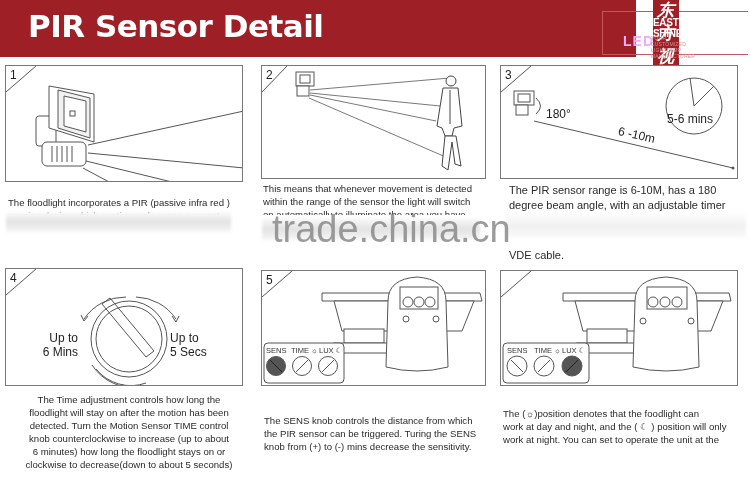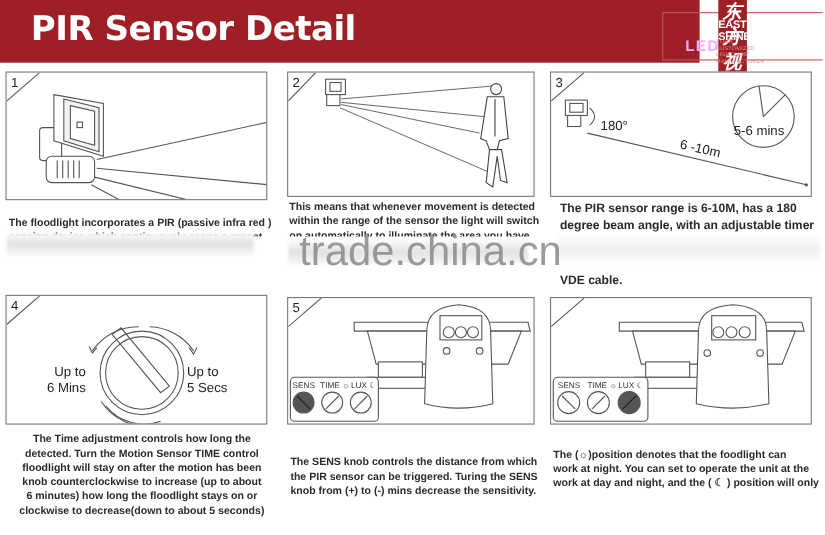--- a/index.html
+++ b/index.html
@@ -7,21 +7,21 @@
   .banner{position:absolute;left:0;top:0;width:636px;height:57px;background:#9e1f25;}
   .banner-title{position:absolute;left:28px;top:8px;color:#ffffff;font-family:"DejaVu Sans",sans-serif;font-size:31px;font-weight:bold;letter-spacing:-0.5px;}
   .brand-box{position:absolute;left:602px;top:11px;width:145px;height:42px;border:1px solid #c2585c;border-right:none;}
   .brand-cn{position:absolute;left:653px;top:-1px;color:#fff;font-family:"DejaVu Serif",serif;font-style:italic;font-size:17px;font-weight:bold;background:#9e1f25;padding:0 4px;letter-spacing:1px;}
   .brand-name{position:absolute;left:653px;top:17px;color:#fff;font-size:10px;font-weight:bold;letter-spacing:-0.3px;}
   .brand-led{position:absolute;left:623px;top:33px;color:#f0abfc;font-size:14px;font-weight:bold;letter-spacing:1px;}
   .brand-tag{position:absolute;left:651px;top:35px;color:#d98c8f;font-size:5px;line-height:6px;letter-spacing:0.2px;}
   .panel{position:absolute;border:1px solid #777;background:#fff;box-sizing:border-box;overflow:hidden;}
   .corner{position:absolute;left:0;top:0;width:34px;height:26px;}
   .num{position:absolute;left:4px;top:2px;font-size:12px;color:#222;}
-  .caption{position:absolute;font-size:9.6px;line-height:13px;color:#2a2a2a;font-weight:bold;}
+  .caption{position:absolute;font-size:9.6px;line-height:13px;color:#2a2a2a;}
   .blur{position:absolute;background:linear-gradient(180deg,#fbfbfb,#e2e2e2 50%,#f6f6f6);filter:blur(1.5px);}
   .wm{position:absolute;left:272px;top:208px;font-size:38px;color:#8a8a8a;opacity:0.85;letter-spacing:0px;}
   .lbl{position:absolute;font-size:12px;color:#222;line-height:14px;}
   .knoblbl{position:absolute;font-size:7.5px;color:#333;}
   svg{position:absolute;left:0;top:0;}
 </style>
 </head>
 <body>
 
 <div class="banner">
@@ -156,22 +156,22 @@
   <div class="lbl" style="left:164px;top:62px;">
     <div>Up to</div>
     <div>5 Secs</div>
   </div>
   <div class="corner">
       <span class="num">4</span>
     </div>
 </div>
 <div class="caption" style="left:8px;top:393px;width:242px;text-align:center;">
   <div>The Time adjustment controls how long the</div>
+  <div>floodlight will stay on after the motion has been</div>
   <div>detected. Turn the Motion Sensor TIME control</div>
-  <div>floodlight will stay on after the motion has been</div>
   <div>knob counterclockwise to increase (up to about</div>
   <div>6 minutes) how long the floodlight stays on or</div>
   <div>clockwise to decrease(down to about 5 seconds)</div>
 </div>
 
 <div class="panel" style="left:261px;top:270px;width:225px;height:116px;">
   <svg width="225" height="116">
     <line x1="0" y1="26" x2="30" y2="0" stroke="#555" stroke-width="1"></line>
     <g fill="#fff" stroke="#555" stroke-width="1">
       <polygon points="60,22 218,22 220,30 60,30"></polygon>
@@ -230,17 +230,17 @@
       <line x1="37" y1="101" x2="49" y2="89"></line>
       <line x1="65" y1="101" x2="77" y2="89" stroke="#222"></line>
     </g>
   </svg>
   <div class="knoblbl" style="left:6px;top:75px;">SENS</div>
   <div class="knoblbl" style="left:33px;top:75px;">TIME ☼</div>
   <div class="knoblbl" style="left:61px;top:75px;">LUX ☾</div>
 </div>
 <div class="caption" style="left:503px;top:407px;width:245px;">
   <div>The (☼)position denotes that the foodlight can</div>
+  <div>work at day and night, and the ( ☾ ) position will only</div>
   <div>work at night. You can set to operate the unit at the</div>
-  <div>work at day and night, and the ( ☾ ) position will only</div>
 </div>
 
 <div class="wm">trade.china.cn</div>
 
 </body></html>

